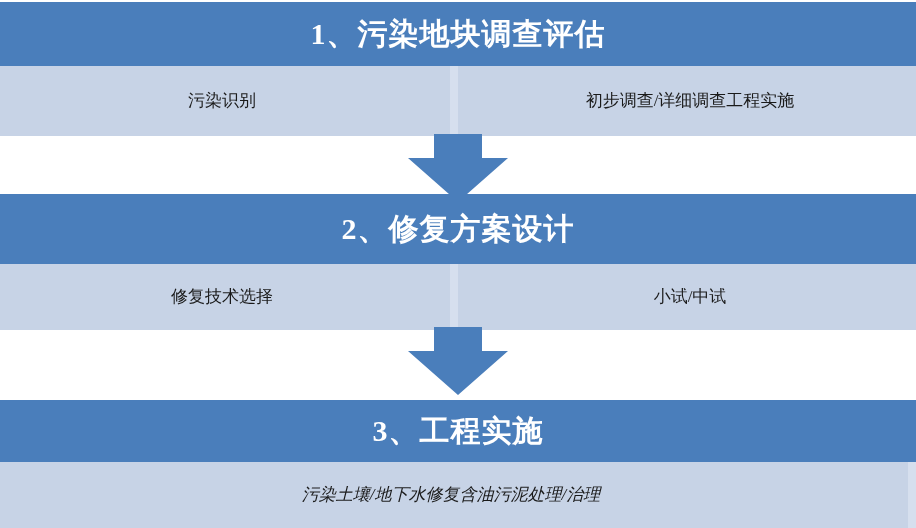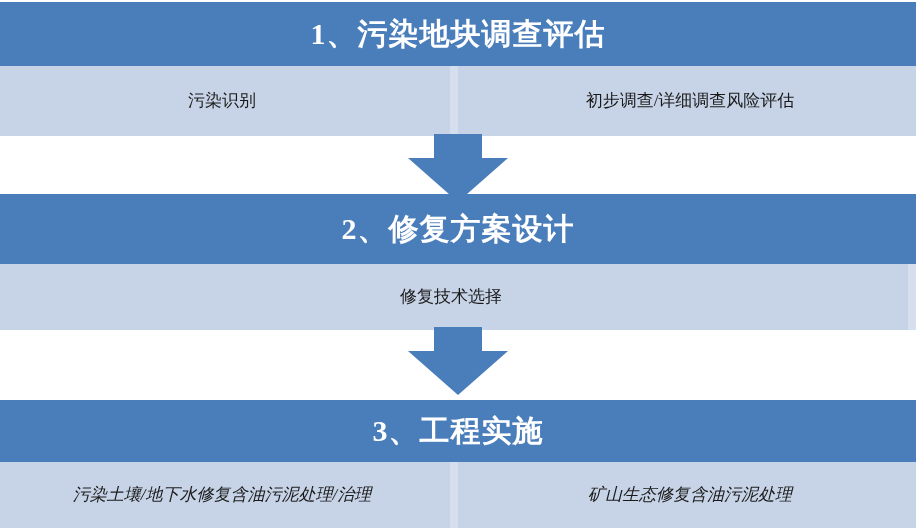--- a/index.html
+++ b/index.html
@@ -118,53 +118,52 @@
 <div id="flowchart">
 
   <div class="stage" id="stage-1">
     <div class="stage-title-band">1、污染地块调查评估</div>
     <div class="stage-body-band">
       <div class="stage-col col-left">
         <div class="item-line">污染识别</div>
       </div>
       <div class="stage-col col-right">
         <div class="item-line">初步调查/详细调查</div>
-        <div class="item-line">风险评估</div>
+        <div class="item-line">工程实施</div>
       </div>
     </div>
   </div>
 
   <div class="connector-arrow" id="connector-1">
     <svg viewBox="0 0 100 68" xmlns="http://www.w3.org/2000/svg">
       <polygon points="26,0 74,0 74,24 100,24 50,68 0,24 26,24" fill="#4a7ebb"></polygon>
     </svg>
   </div>
 
   <div class="stage" id="stage-2">
     <div class="stage-title-band">2、修复方案设计</div>
     <div class="stage-body-band">
       <div class="stage-col col-left">
         <div class="item-line">修复技术选择</div>
+      </div>
+      <div class="stage-col col-right">
+        <div class="item-line">小试/中试</div>
       </div>
     </div>
   </div>
 
   <div class="connector-arrow" id="connector-2">
     <svg viewBox="0 0 100 68" xmlns="http://www.w3.org/2000/svg">
       <polygon points="26,0 74,0 74,24 100,24 50,68 0,24 26,24" fill="#4a7ebb"></polygon>
     </svg>
   </div>
 
   <div class="stage" id="stage-3">
     <div class="stage-title-band">3、工程实施</div>
     <div class="stage-body-band">
       <div class="stage-col col-left">
         <div class="item-line">污染土壤/地下水修复</div>
         <div class="item-line">含油污泥处理/治理</div>
       </div>
-      <div class="stage-col col-right">
-        <div class="item-line">矿山生态修复</div>
-        <div class="item-line">含油污泥处理</div>
-      </div>
     </div>
   </div>
 
 </div>
 
 </body></html>

